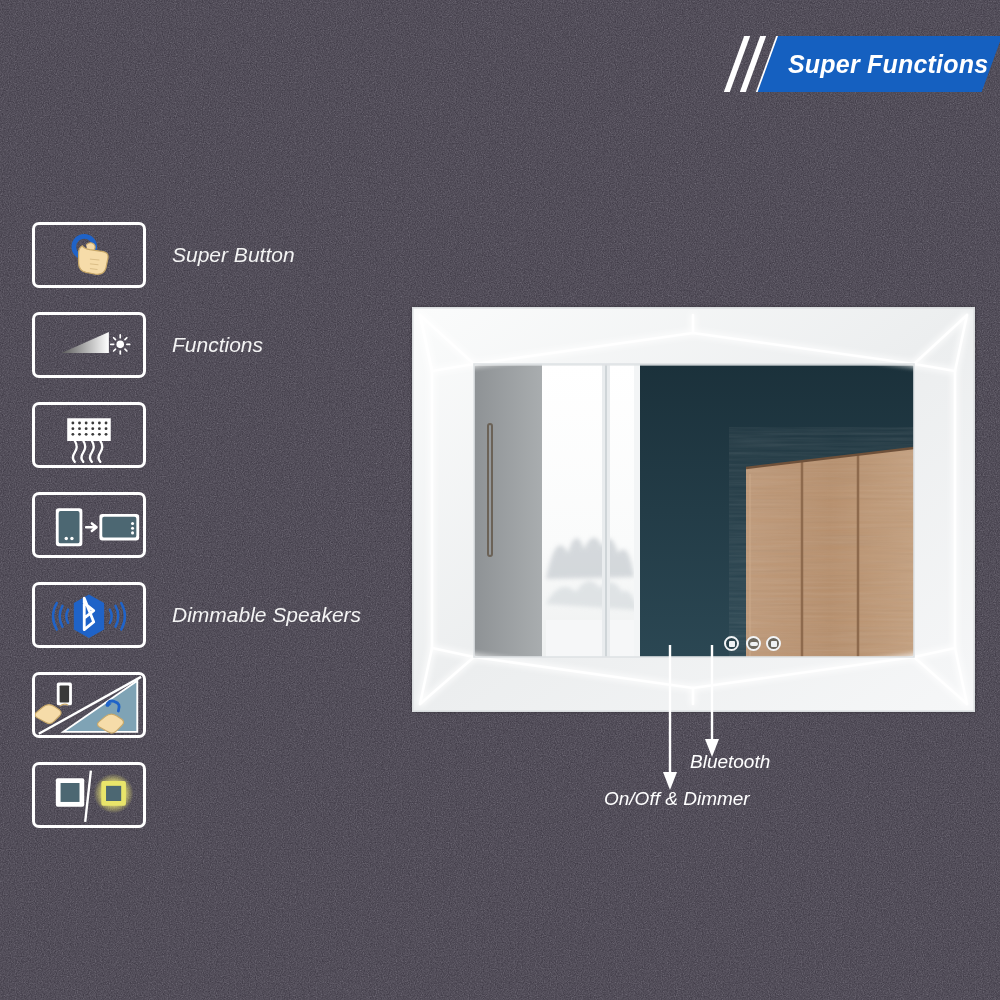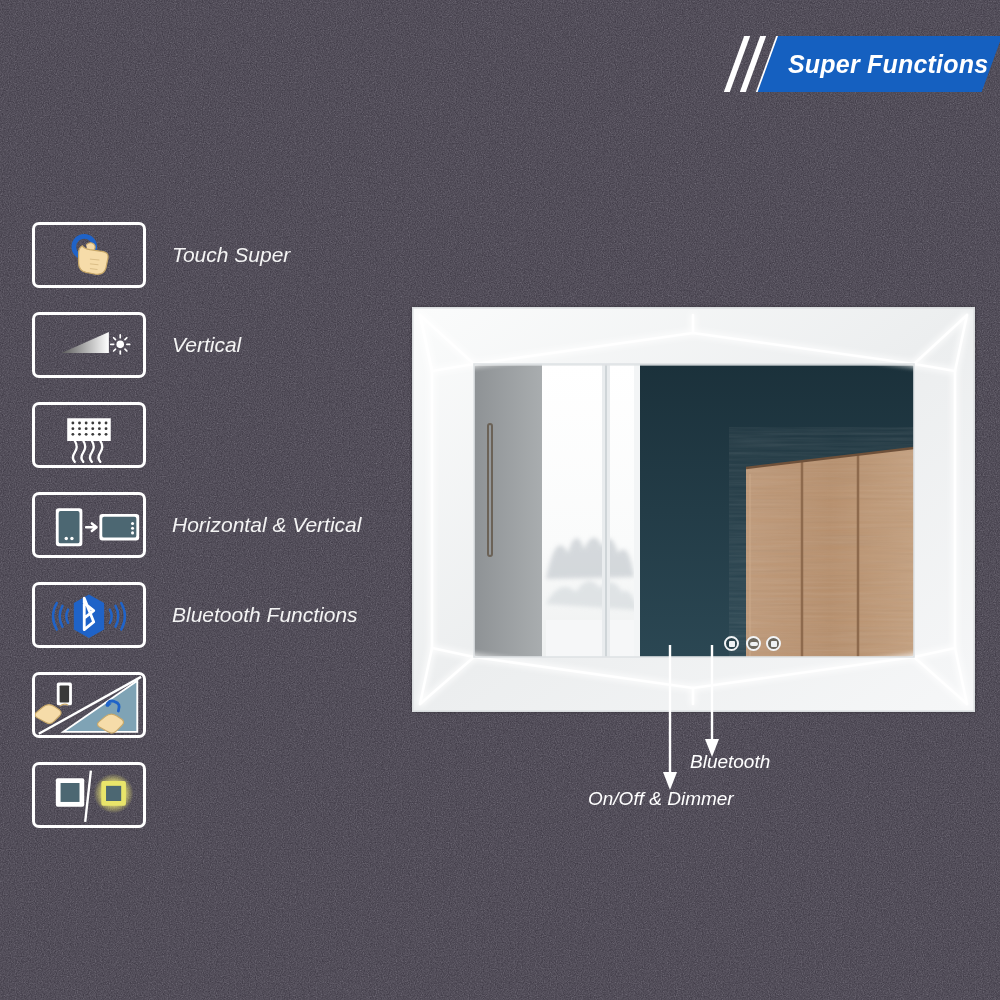--- a/index.html
+++ b/index.html
@@ -189,21 +189,21 @@
 
     <div class="feature-row">
       <div class="feature-icon-box">
         <svg class="ico" viewBox="0 0 114 66">
           <circle cx="52" cy="23" r="11" fill="none" stroke="#1f63c8" stroke-width="5"></circle>
           <path d="M54 21 q4 -4 8 -1 q3 3 0 7 l-5 7" fill="#f3d9a8" stroke="#c9a96a" stroke-width="1.2"></path>
           <path d="M50 22 q-4 2 -4 8 l0 10 q0 8 8 10 l10 2 q9 1 11 -7 l2 -10 q1 -6 -5 -7 l-14 -2 q-6 -1 -8 -4 z" fill="#f6dca9" stroke="#c9a96a" stroke-width="1.3"></path>
           <path d="M58 36 l10 1 M58 41 l9 1 M58 46 l8 1" stroke="#d9bb84" stroke-width="1" fill="none"></path>
         </svg>
       </div>
-      <div class="feature-label">Touch Super</div>
+      <div class="feature-label">Super Button</div>
     </div>
 
     <div class="feature-row">
       <div class="feature-icon-box">
         <svg class="ico" viewBox="0 0 114 66">
           <defs>
             <linearGradient id="dimgrad" x1="0" y1="0" x2="1" y2="0">
               <stop offset="0%" stop-color="#5b5b5b"></stop>
               <stop offset="100%" stop-color="#ffffff"></stop>
             </linearGradient>
@@ -215,21 +215,21 @@
             <line x1="90" y1="38" x2="90" y2="41"></line>
             <line x1="80" y1="31" x2="83" y2="31"></line>
             <line x1="97" y1="31" x2="100" y2="31"></line>
             <line x1="83" y1="24" x2="85" y2="26"></line>
             <line x1="95" y1="36" x2="97" y2="38"></line>
             <line x1="95" y1="26" x2="97" y2="24"></line>
             <line x1="83" y1="38" x2="85" y2="36"></line>
           </g>
         </svg>
       </div>
-      <div class="feature-label">Vertical</div>
+      <div class="feature-label">Functions</div>
     </div>
 
     <div class="feature-row">
       <div class="feature-icon-box">
         <svg class="ico" viewBox="0 0 114 66">
           <rect x="34" y="14" width="46" height="24" fill="#ffffff"></rect>
           <g fill="#3a3a3a">
             <circle cx="40" cy="19" r="1.5"></circle>
               <circle cx="47" cy="19" r="1.5"></circle>
               <circle cx="54" cy="19" r="1.5"></circle>
@@ -267,39 +267,38 @@
           <circle cx="33" cy="46" r="1.8" fill="#ffffff"></circle>
           <circle cx="39" cy="46" r="1.8" fill="#ffffff"></circle>
           <path d="M54 34 l9 0 M60 30 l5 4 l-5 4" stroke="#ffffff" stroke-width="2.6" fill="none" stroke-linecap="round" stroke-linejoin="round"></path>
           <rect x="68" y="20" width="42" height="28" rx="3" fill="#ffffff"></rect>
           <rect x="71" y="23" width="36" height="22" rx="2" fill="#4c6772"></rect>
           <circle cx="103" cy="30" r="1.6" fill="#ffffff"></circle>
           <circle cx="103" cy="35" r="1.6" fill="#ffffff"></circle>
           <circle cx="103" cy="40" r="1.6" fill="#ffffff"></circle>
         </svg>
       </div>
-      <div class="feature-label">Horizontal &amp; Vertical</div>
     </div>
 
     <div class="feature-row">
       <div class="feature-icon-box">
         <svg class="ico" viewBox="0 0 114 66">
           <path d="M57 10 L73 19 L73 47 L57 56 L41 47 L41 19 Z" fill="#1f63c8"></path>
           <path d="M52 19 L62 27 L52 35 L52 14 L62 39 L52 47 L52 31" fill="none" stroke="#ffffff" stroke-width="3" stroke-linejoin="round" stroke-linecap="round"></path>
           <g fill="none" stroke="#1f63c8" stroke-width="2.6" stroke-linecap="round">
             <path d="M35 26 q-4 7 0 14"></path>
             <path d="M29 22 q-6 11 0 22"></path>
             <path d="M23 19 q-8 14 0 28"></path>
             <path d="M79 26 q4 7 0 14"></path>
             <path d="M85 22 q6 11 0 22"></path>
             <path d="M91 19 q8 14 0 28"></path>
           </g>
         </svg>
       </div>
-      <div class="feature-label">Bluetooth Functions</div>
+      <div class="feature-label">Dimmable Speakers</div>
     </div>
 
     <div class="feature-row">
       <div class="feature-icon-box">
         <svg class="ico" viewBox="0 0 114 66">
           <path d="M30 60 L108 6 L108 60 Z" fill="#7fa3b5" stroke="#ffffff" stroke-width="2"></path>
           <path d="M4 62 L112 2" stroke="#ffffff" stroke-width="2.5" fill="none"></path>
           <rect x="23" y="8" width="16" height="24" rx="2" fill="#ffffff"></rect>
           <rect x="26" y="11" width="10" height="18" rx="1" fill="#3a3a3a"></rect>
           <path d="M8 34 q6 -5 12 -1 l6 4 q3 3 0 6 l-6 6 q-4 4 -9 1 l-9 -5 q-4 -3 0 -6 z" fill="#f6dca9" stroke="#c9a96a" stroke-width="1.2"></path>
@@ -475,15 +474,15 @@
 
       <line x1="712" y1="645" x2="712" y2="745"></line>
     </g>
     <g fill="#ffffff">
       <polygon points="670,790 663,772 677,772"></polygon>
       <polygon points="712,757 705,739 719,739"></polygon>
     </g>
   </svg>
 
   <div class="callout-label" style="left:690px; top:751px;">Bluetooth</div>
-  <div class="callout-label" style="left:588px; top:788px;">On/Off &amp; Dimmer</div>
+  <div class="callout-label" style="left:604px; top:788px;">On/Off &amp; Dimmer</div>
 
 </div>
 
 </body></html>

